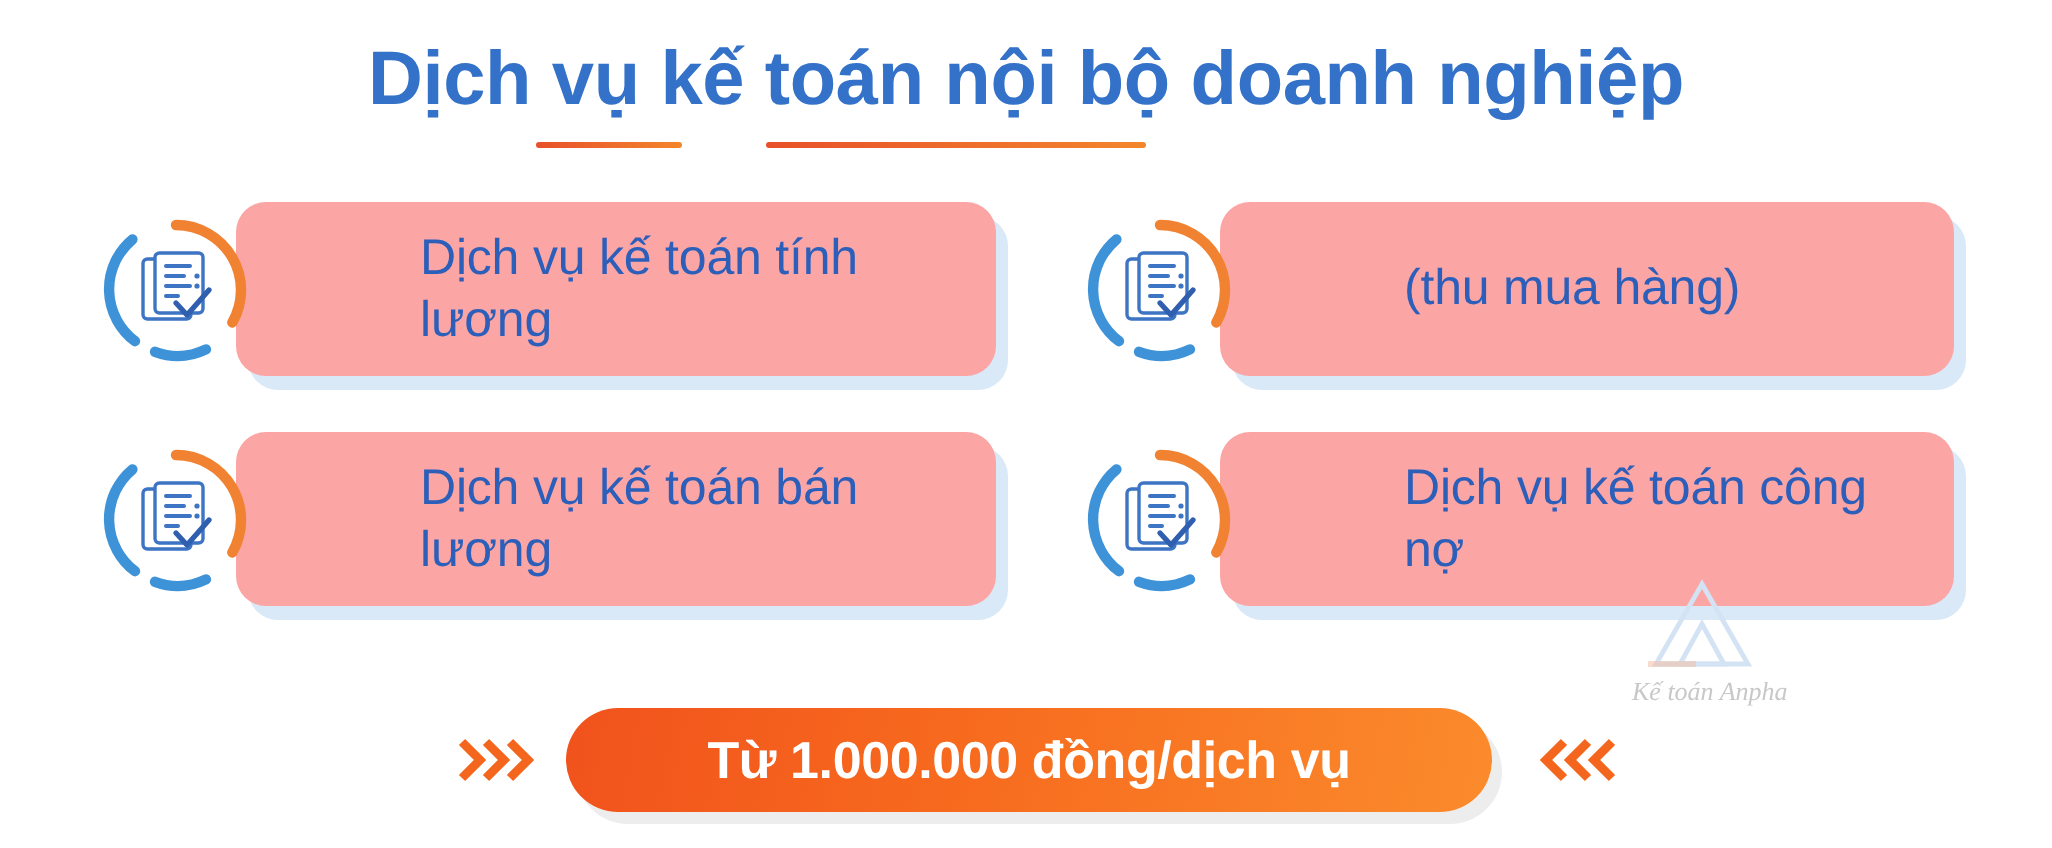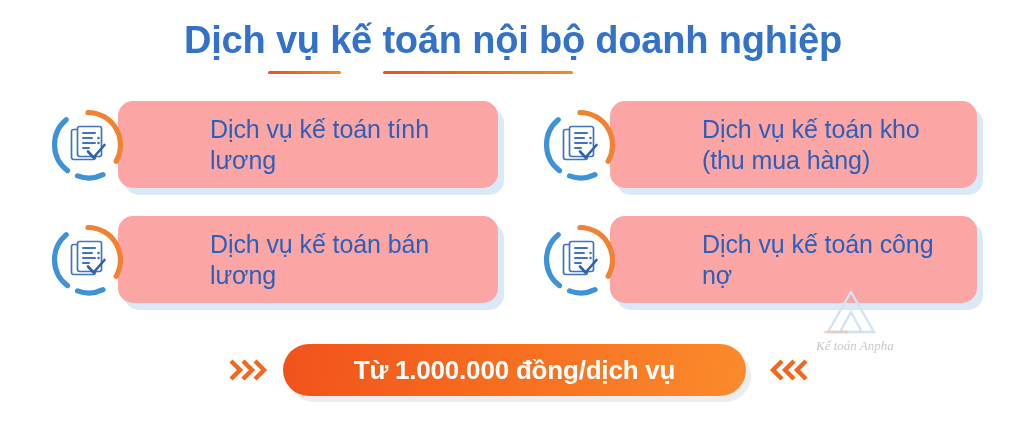--- a/index.html
+++ b/index.html
@@ -91,21 +91,21 @@
   #icon-1 { left: 47px; top: 104px; }
   #icon-2 { left: 539px; top: 104px; }
   #icon-3 { left: 47px; top: 219px; }
   #icon-4 { left: 539px; top: 219px; }
   .icon-badge svg { display: block; width: 82px; height: 82px; }
 
   
   .pill-row {
     position: absolute;
     left: 0;
-    top: 344px;
+    top: 354px;
     width: 1026px;
     height: 62px;
   }
   .pill {
     position: absolute;
     left: 283px;
     top: 0;
     width: 463px;
     height: 52px;
     border-radius: 26px;
@@ -179,21 +179,20 @@
       <circle cx="27.5" cy="12" r="1.3" fill="#3d74c4"></circle>
       <circle cx="27.5" cy="17" r="1.3" fill="#3d74c4"></circle>
       <path d="M17 25.5 l5.5 6 l11 -12.5" stroke="#2f5fae" stroke-width="2.6" fill="none" stroke-linecap="round" stroke-linejoin="round"></path>
     </g>
   </svg>
 </div>
 
 <div class="card" id="card-2">
   <div class="card-inner">
     <div class="card-label">
-      <span>Dịch vụ kế toán kho</span>
       <span class="l2">(thu mua hàng)</span>
     </div>
   </div>
 </div>
 <div class="icon-badge" id="icon-2">
   <svg viewBox="0 0 82 82" xmlns="http://www.w3.org/2000/svg">
     <circle cx="41" cy="41" r="30.5" fill="#ffffff"></circle>
     <path d="M41 8.5 a32.5 32.5 0 0 1 28.15 48.75" stroke="#f08232" stroke-width="5.2" fill="none" stroke-linecap="round"></path>
     <path d="M20.5 66.6 a32.5 32.5 0 0 1 -1.3 -50.9" stroke="#3e92d8" stroke-width="5.2" fill="none" stroke-linecap="round"></path>
     <path d="M30.5 71.9 a32.5 32.5 0 0 0 25.5 -1.2" stroke="#3e92d8" stroke-width="5.2" fill="none" stroke-linecap="round"></path>

